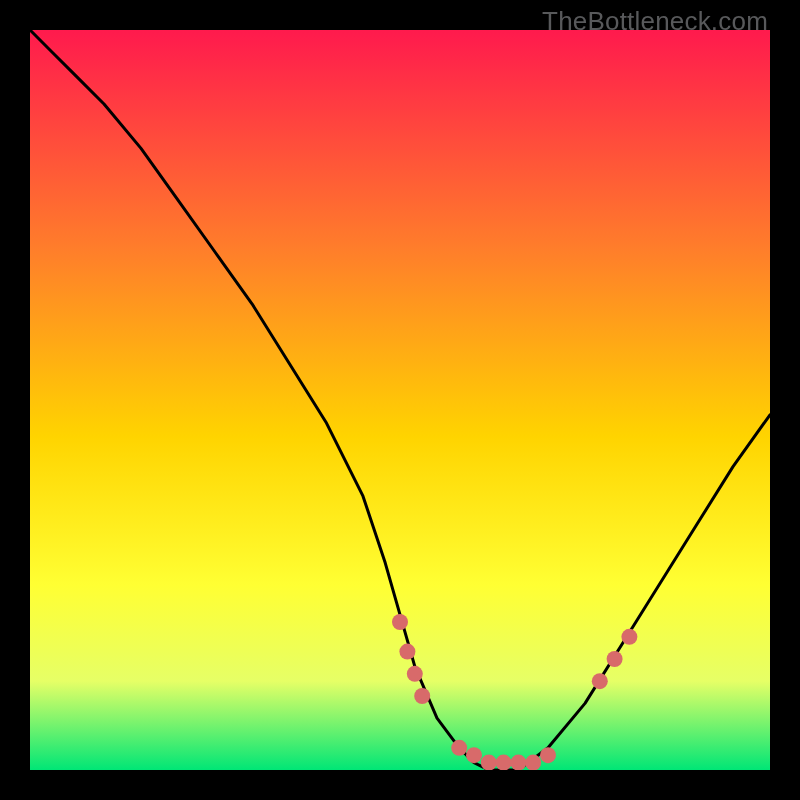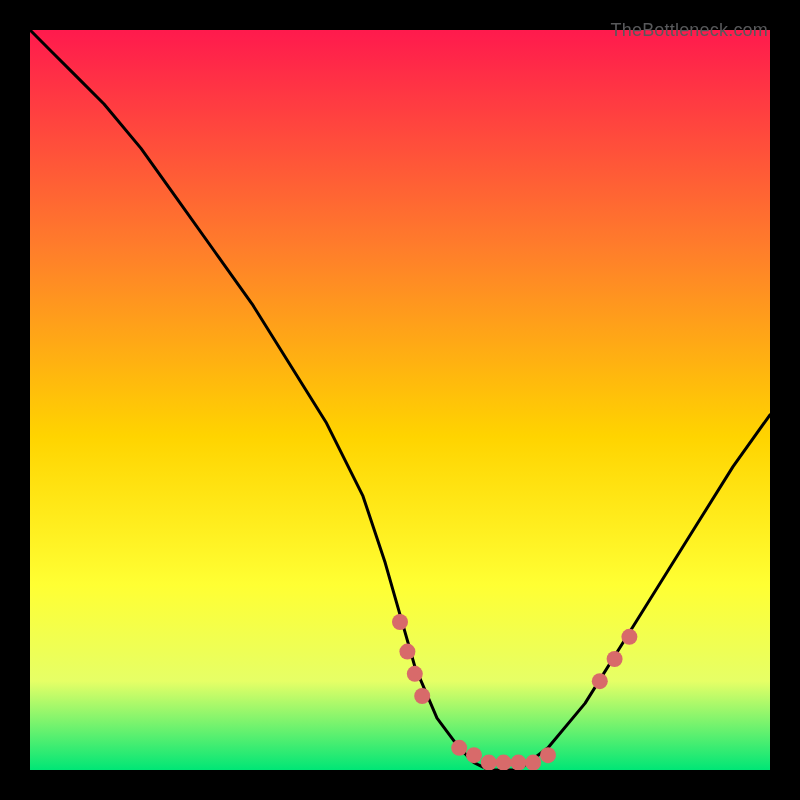--- a/index.html
+++ b/index.html
@@ -1,21 +1,21 @@
 <!DOCTYPE html>
 <html><head>
 <meta charset="utf-8">
 <style>
   * { margin: 0; padding: 0; box-sizing: border-box; }
   html, body { width: 800px; height: 800px; overflow: hidden; background: #000; }
   .wrap { position: relative; width: 800px; height: 800px; background: #000; }
   .plot-area { position: absolute; left: 30px; top: 30px; width: 740px; height: 740px; }
   .gradient-bg { position: absolute; left: 0; top: 0; width: 100%; height: 100%; }
   .svg-layer { position: absolute; left: 0; top: 0; width: 100%; height: 100%; }
-  .watermark { position: absolute; right: 32px; top: 20px; font-family: Arial, Helvetica, sans-serif; font-size: 18px; font-weight: 500; color: #58595b; letter-spacing: 0.2px; }
+  .watermark { position: absolute; right: 32px; top: 6px; font-family: Arial, Helvetica, sans-serif; font-size: 26px; font-weight: 500; color: #58595b; letter-spacing: 0.2px; }
 </style>
 </head>
 <body>
 
 <div class="wrap">
   <div class="plot-area">
     <svg class="gradient-bg" viewBox="0 0 740 740" preserveAspectRatio="none">
       <defs>
         <linearGradient id="bg-grad" x1="0" y1="0" x2="0" y2="1">
           <stop id="g0" offset="0%" stop-color="#ff1a4d"></stop>

